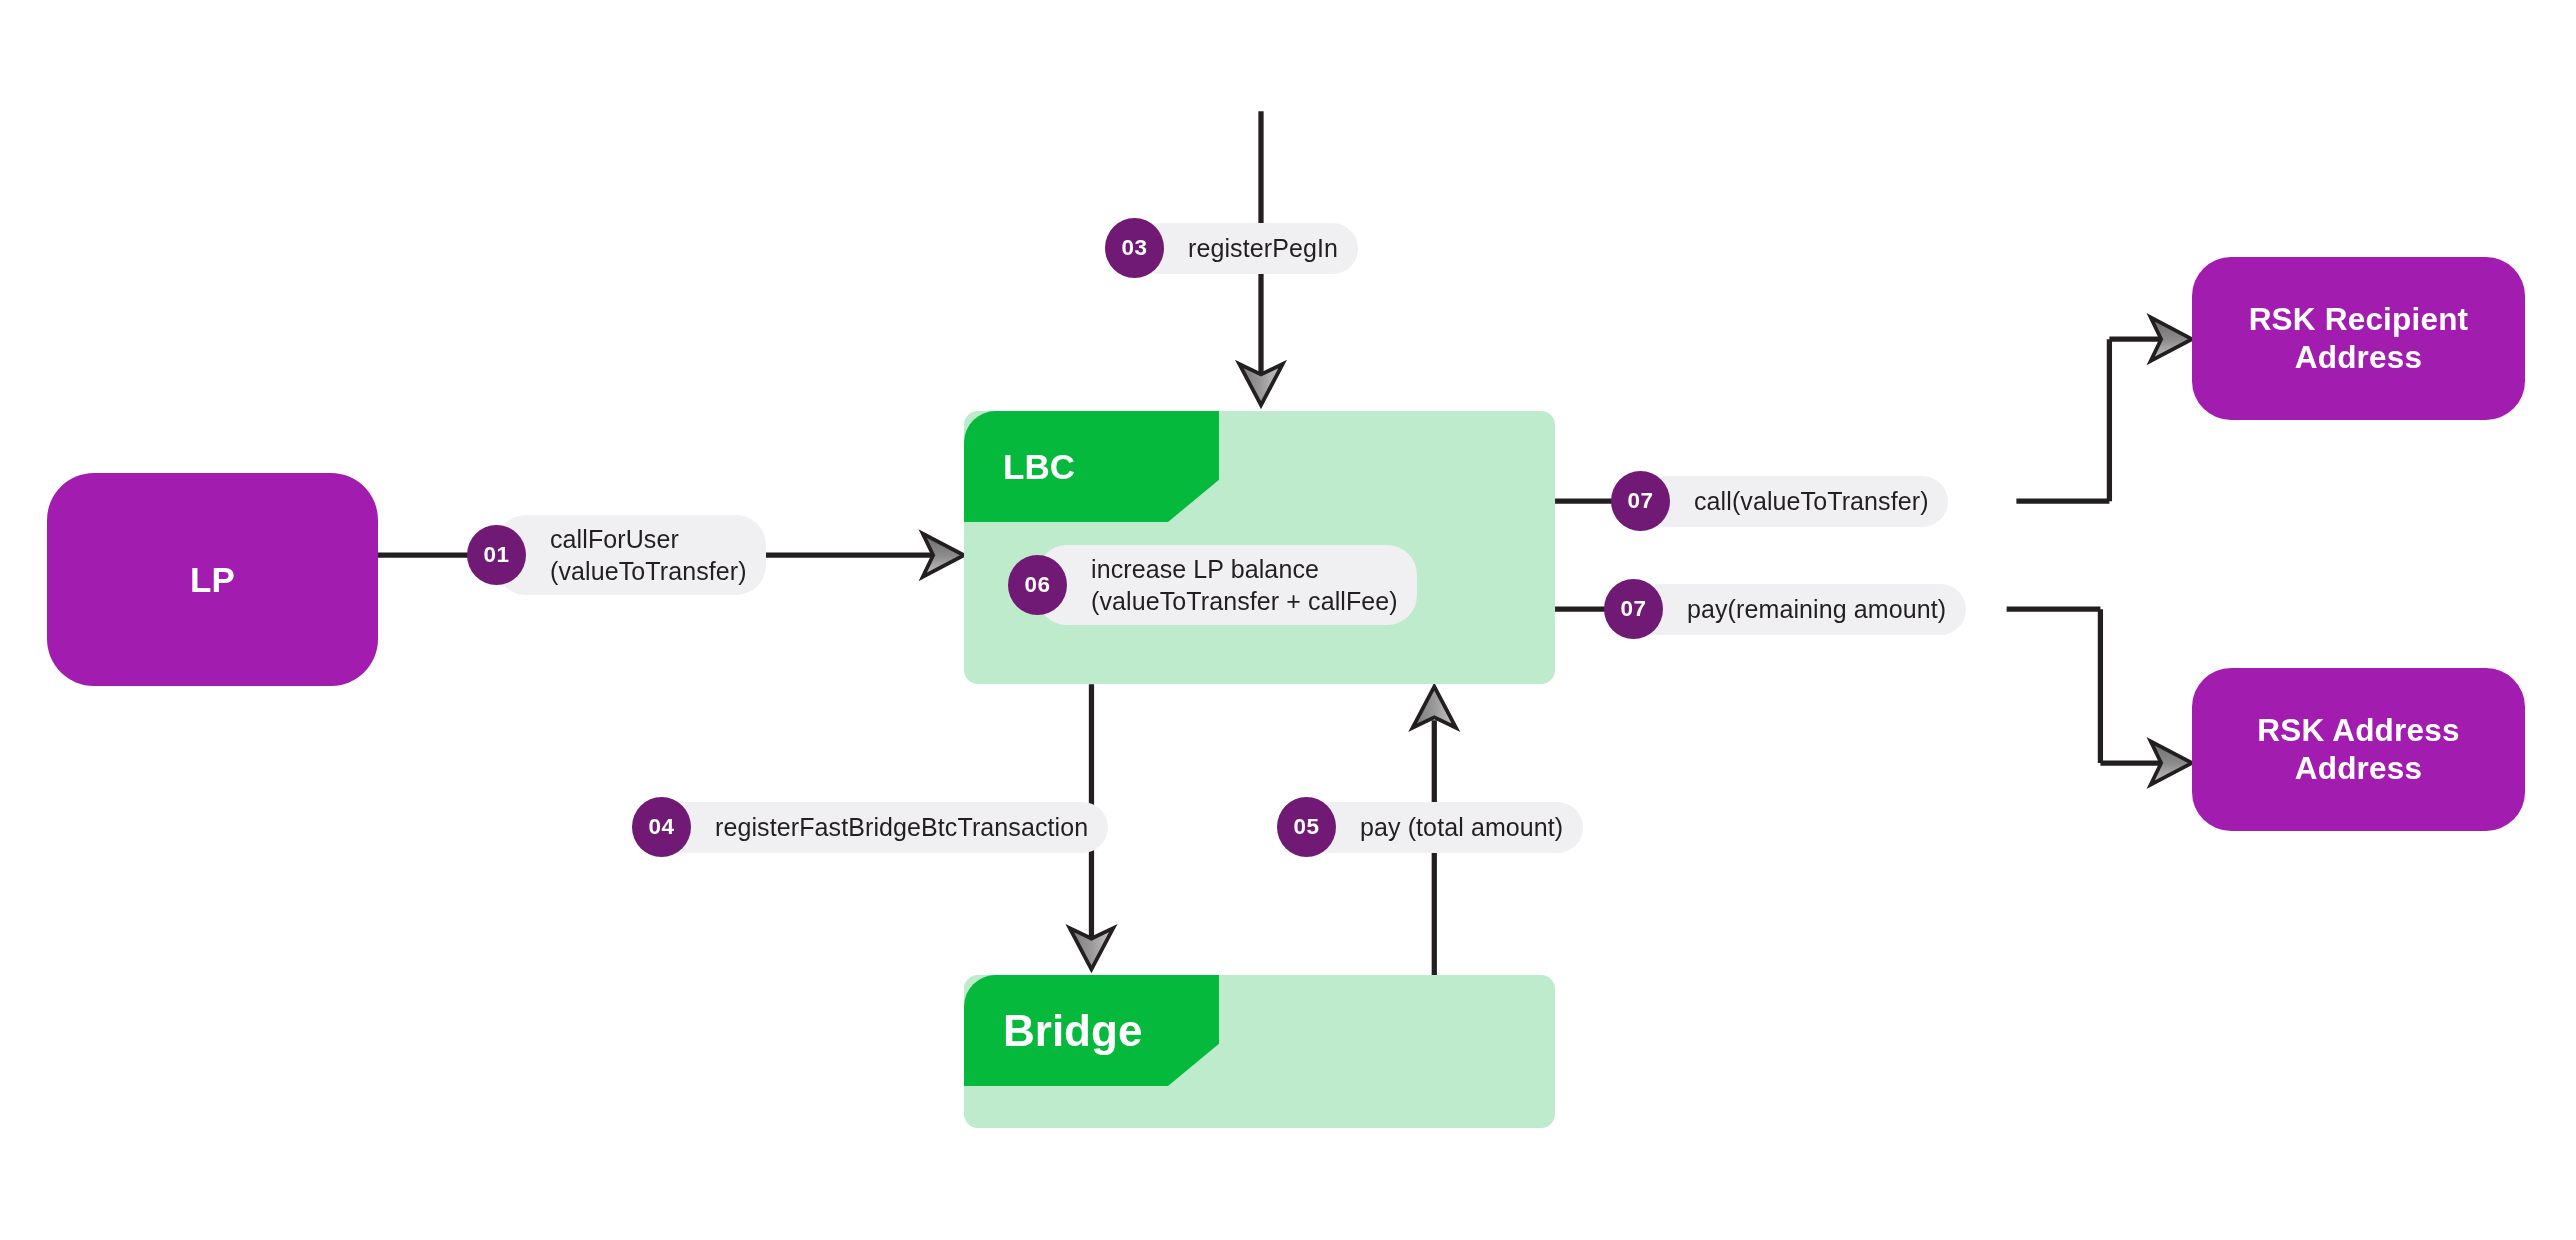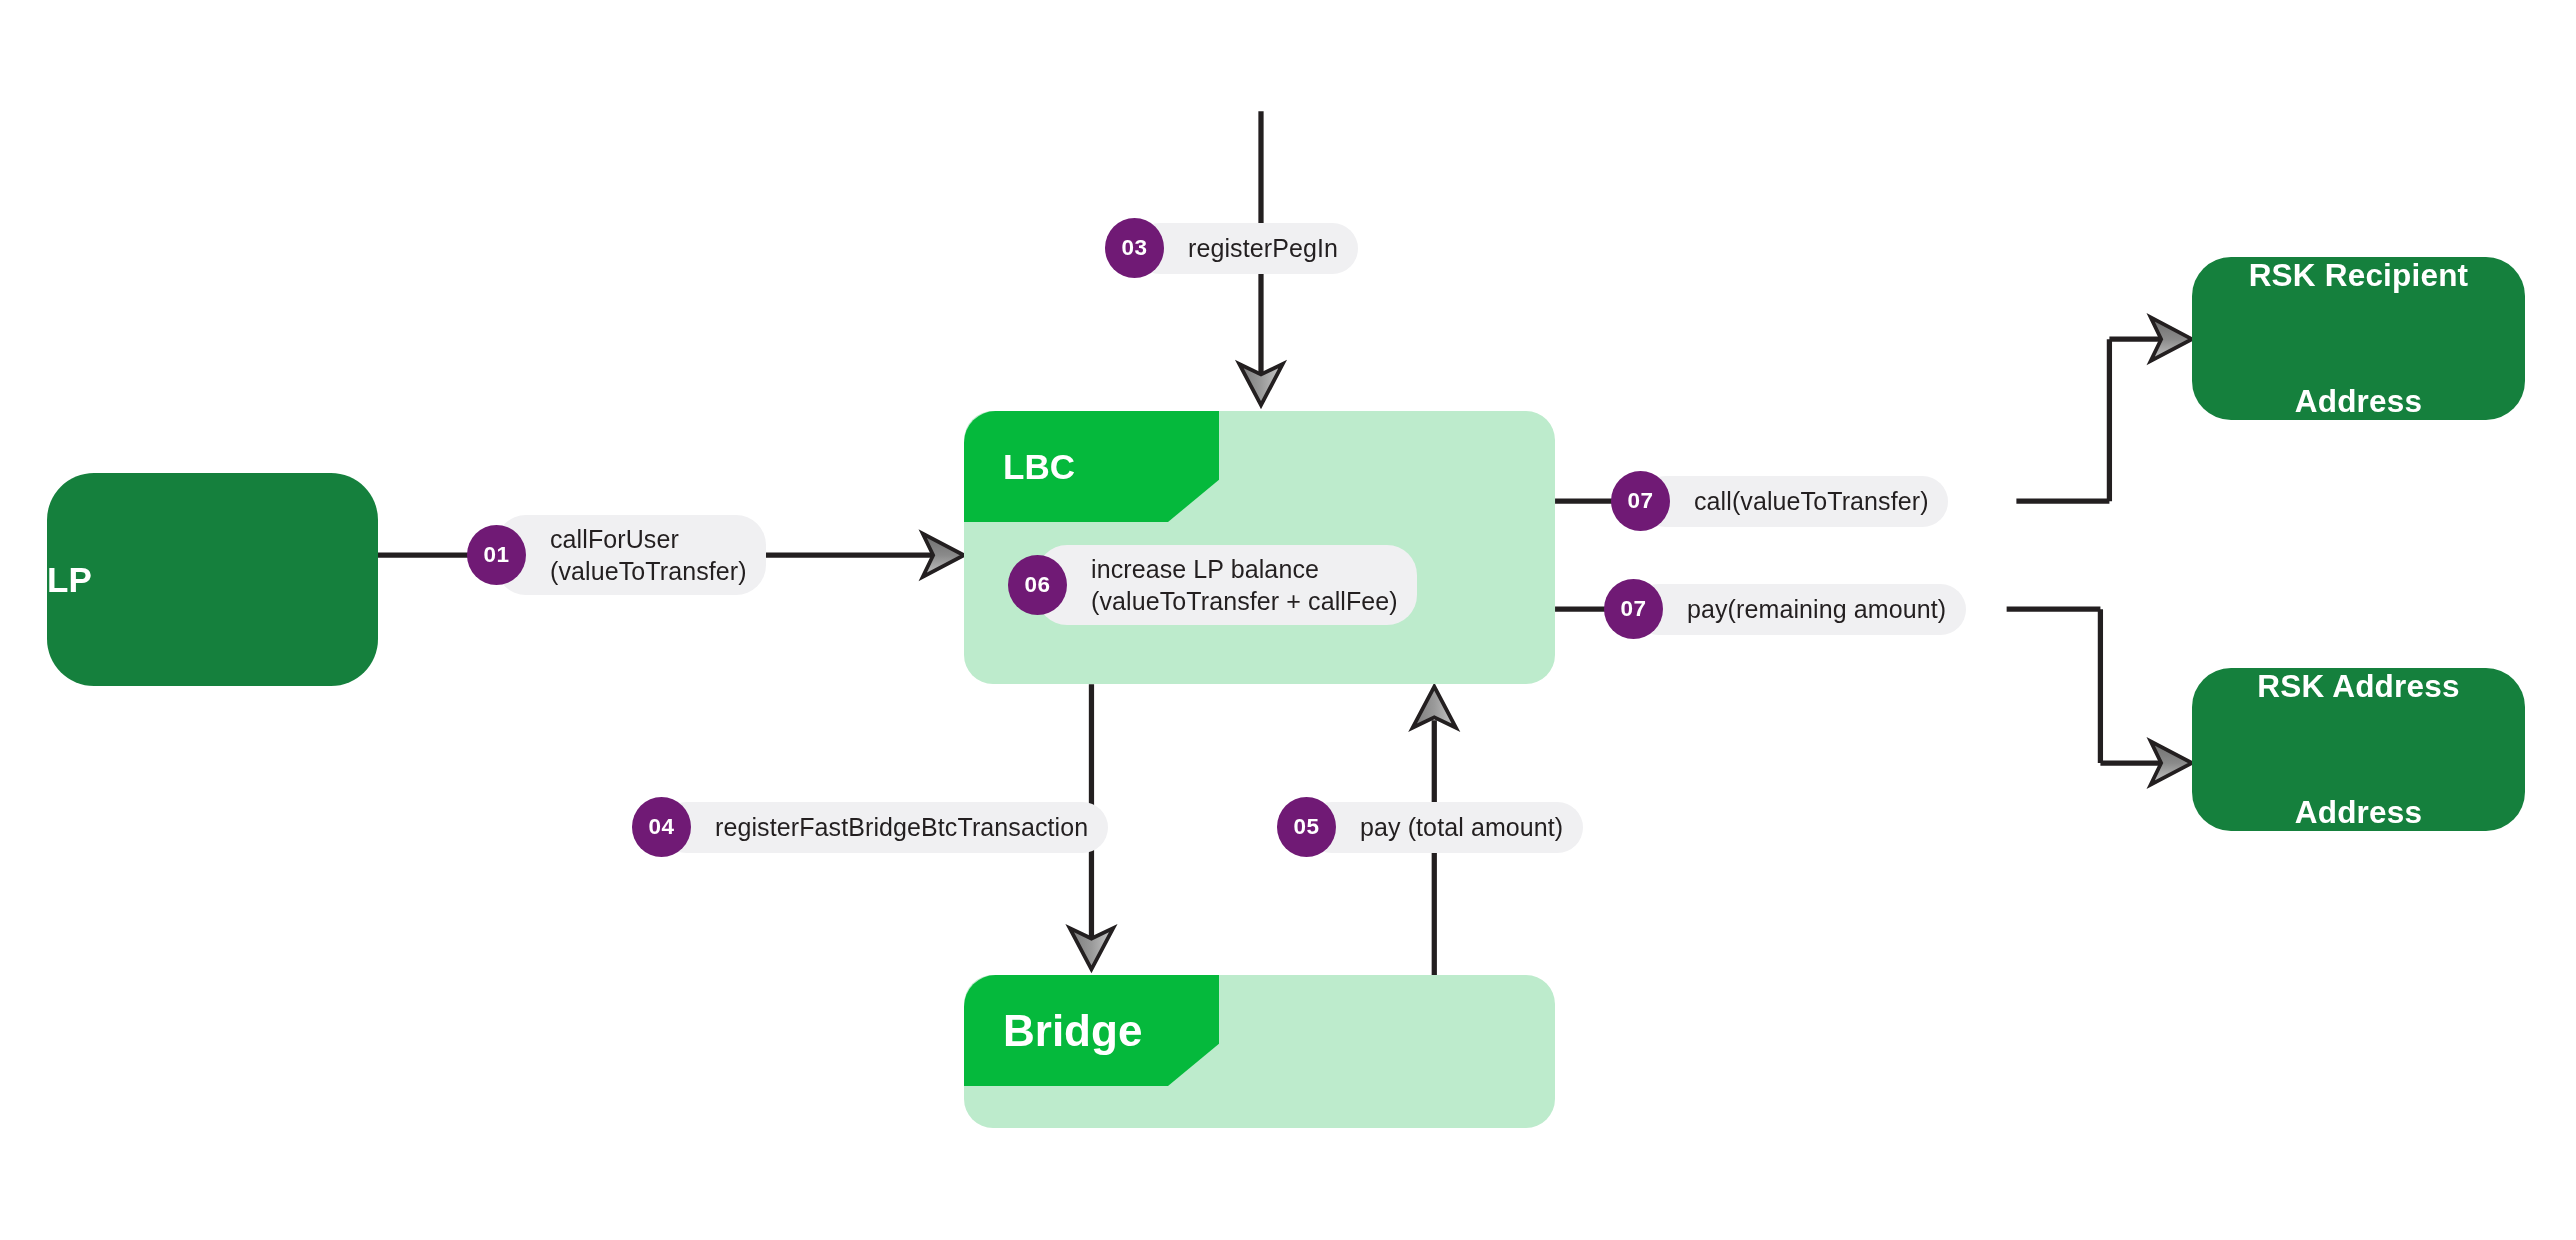--- a/index.html
+++ b/index.html
@@ -24,40 +24,40 @@
     left: 0;
     top: 0;
     width: 2576px;
     height: 1241px;
     pointer-events: none;
   }
 
   
   .node-solid {
     position: absolute;
-    background: #15803d;
+    background: #a21caf;
     border-radius: 44px;
     display: flex;
     align-items: center;
-    justify-content: space-between;
+    justify-content: center;
     text-align: center;
     box-sizing: border-box;
   }
   .node-solid .node-label {
     color: #ffffff;
     font-weight: 700;
     line-height: 1.18;
     letter-spacing: 0.2px;
   }
 
   
   .node-panel {
     position: absolute;
     background: #BDEBCC;
-    border-radius: 29px;
+    border-radius: 14px;
     box-sizing: border-box;
   }
   .node-panel .panel-tab {
     position: absolute;
     left: 0;
     top: 0;
     background: #05B93C;
     display: flex;
     align-items: center;
     box-sizing: border-box;

